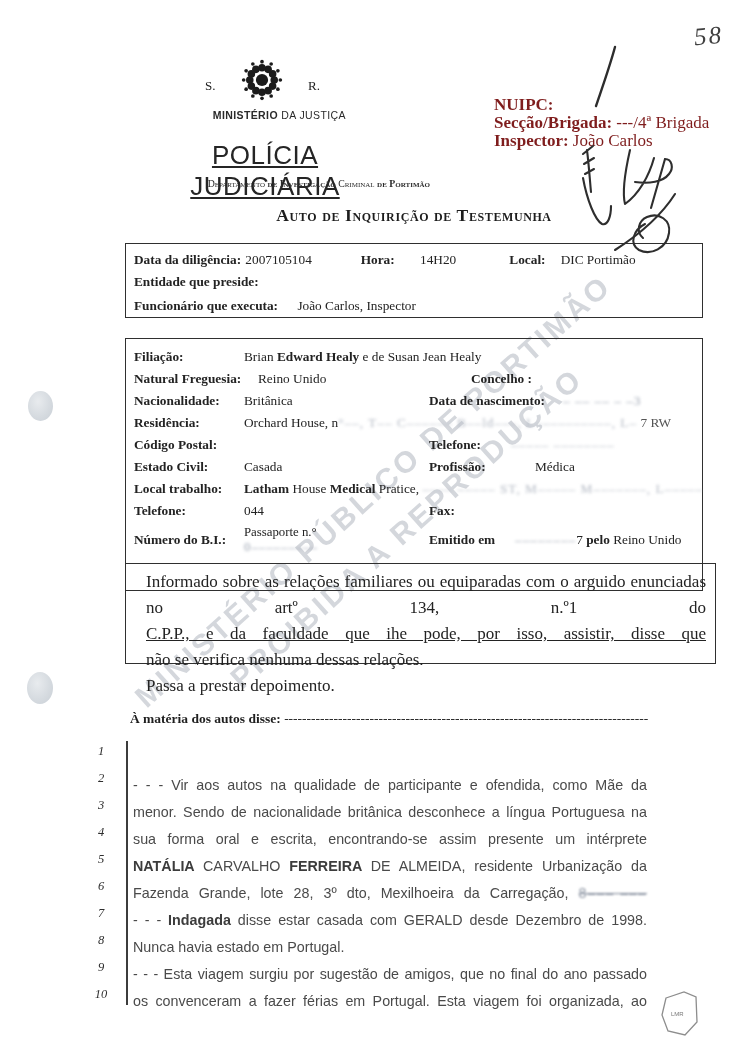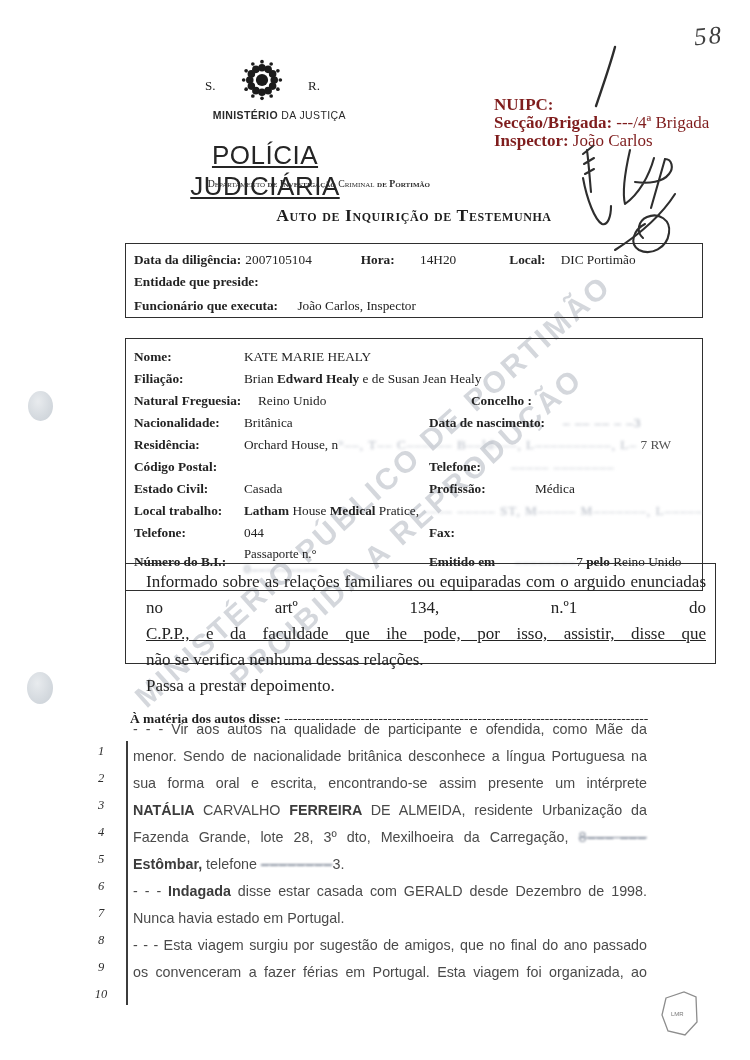--- a/index.html
+++ b/index.html
@@ -40,21 +40,21 @@
   
   .smudge{color:#98a0ae;filter:blur(1.4px);letter-spacing:1px;}
   .smudge-light{color:#b4bac4;filter:blur(1.6px);letter-spacing:1px;}
   .strike-smudge{color:#8b93a1;filter:blur(1px);text-decoration:line-through;letter-spacing:1px;}
   
   .stmt-heading{left:130px;top:711px;width:518px;font-size:13.5px;color:#1f1f1f;
                 white-space:nowrap;overflow:hidden;z-index:1;}
   .numbers{left:88px;top:738px;width:26px;text-align:center;z-index:1;}
   .numbers .num{height:27px;line-height:27px;font-style:italic;font-size:12.5px;color:#2e2e2e;}
   .vrule{left:126px;top:741px;width:1.6px;height:264px;background:#3c3c3c;z-index:1;}
-  .stmt{left:133px;top:716px;width:514px;z-index:1;
+  .stmt{left:133px;top:772px;width:514px;z-index:1;
         font-family:"Liberation Sans","DejaVu Sans",sans-serif;font-size:14.3px;color:#4a4a4a;}
   .stmt .line{height:27px;line-height:27px;white-space:normal;overflow:visible;}
   .stmt .line.j{text-align:justify;text-align-last:justify;}
   .stmt .b{color:#3c3c3c;}
   
   .hole{border-radius:50%;z-index:2;
         background:radial-gradient(ellipse at 40% 35%, #e8ebee 0%, #d6dbe0 55%, #c8ced5 100%);}
   .handnum{left:694px;top:22px;font-size:25px;font-style:italic;color:#3f3f3f;
            transform:rotate(-5deg);z-index:2;letter-spacing:2px;}
   svg.ink{z-index:2;position:absolute;}
@@ -153,24 +153,20 @@
       <span class="lbl">Entidade que preside:</span>
     </div>
     <div class="t1row" style="margin-top:2px;">
       <span class="lbl">Funcionário que executa:</span>
       <span style="margin-left:16px;">João Carlos, Inspector</span>
     </div>
   </div>
 
   <div class="abs box t2">
     <div class="t2row">
-      <span class="lbl lbl1">Nome:</span>
-      <span>KATE MARIE HEALY</span>
-    </div>
-    <div class="t2row">
       <span class="lbl lbl1">Filiação:</span>
       <span><span>Brian </span><span class="b">Edward Healy</span><span> e de Susan Jean Healy</span></span>
     </div>
     <div class="t2row">
       <span class="lbl lbl1">Natural Freguesia:</span>
       <span class="lval" style="padding-left:14px;">Reino Unido</span>
       <span class="lbl" style="padding-left:28px;">Concelho :</span>
     </div>
     <div class="t2row">
       <span class="lbl lbl1">Nacionalidade:</span>
@@ -239,21 +235,20 @@
     </div>
 
   <div class="abs vrule"></div>
 
   <div class="abs stmt" id="stmt-body">
       <div class="line j"><span>- - - Vir aos autos na qualidade de participante e ofendida, como Mãe da</span></div>
       <div class="line j"><span>menor. Sendo de nacionalidade britânica desconhece a língua Portuguesa na</span></div>
       <div class="line j"><span>sua forma oral e escrita, encontrando-se assim presente um intérprete</span></div>
       <div class="line j"><span class="b">NATÁLIA </span><span>CARVALHO </span><span class="b">FERREIRA </span><span>DE ALMEIDA, residente Urbanização da</span></div>
       <div class="line j"><span>Fazenda Grande, lote 28, 3º dto, Mexilhoeira da Carregação, </span><span class="strike-smudge">8–––-–––</span></div>
-      <div class="line"><span class="b">Estômbar, </span><span>telefone </span><span class="strike-smudge">––––––––</span><span>3.</span></div>
       <div class="line j"><span>- - - </span><span class="b">Indagada </span><span>disse estar casada com GERALD desde Dezembro de 1998.</span></div>
       <div class="line"><span>Nunca havia estado em Portugal.</span></div>
       <div class="line j"><span>- - - Esta viagem surgiu por sugestão de amigos, que no final do ano passado</span></div>
       <div class="line j"><span>os convenceram a fazer férias em Portugal. Esta viagem foi organizada, ao</span></div>
     </div>
 
   <svg class="ink" style="left:652px;top:988px;" width="55" height="58" viewBox="0 0 55 58">
     <path d="M14,10 L32,4 L44,9 L45,34 L33,47 L16,43 L10,27 Z" fill="none" stroke="#8d8d8d" stroke-width="1.3"></path>
     <text x="19" y="28" font-size="6" fill="#777" font-family="Liberation Sans, sans-serif" id="stamp-text">LMR</text>
   </svg>

